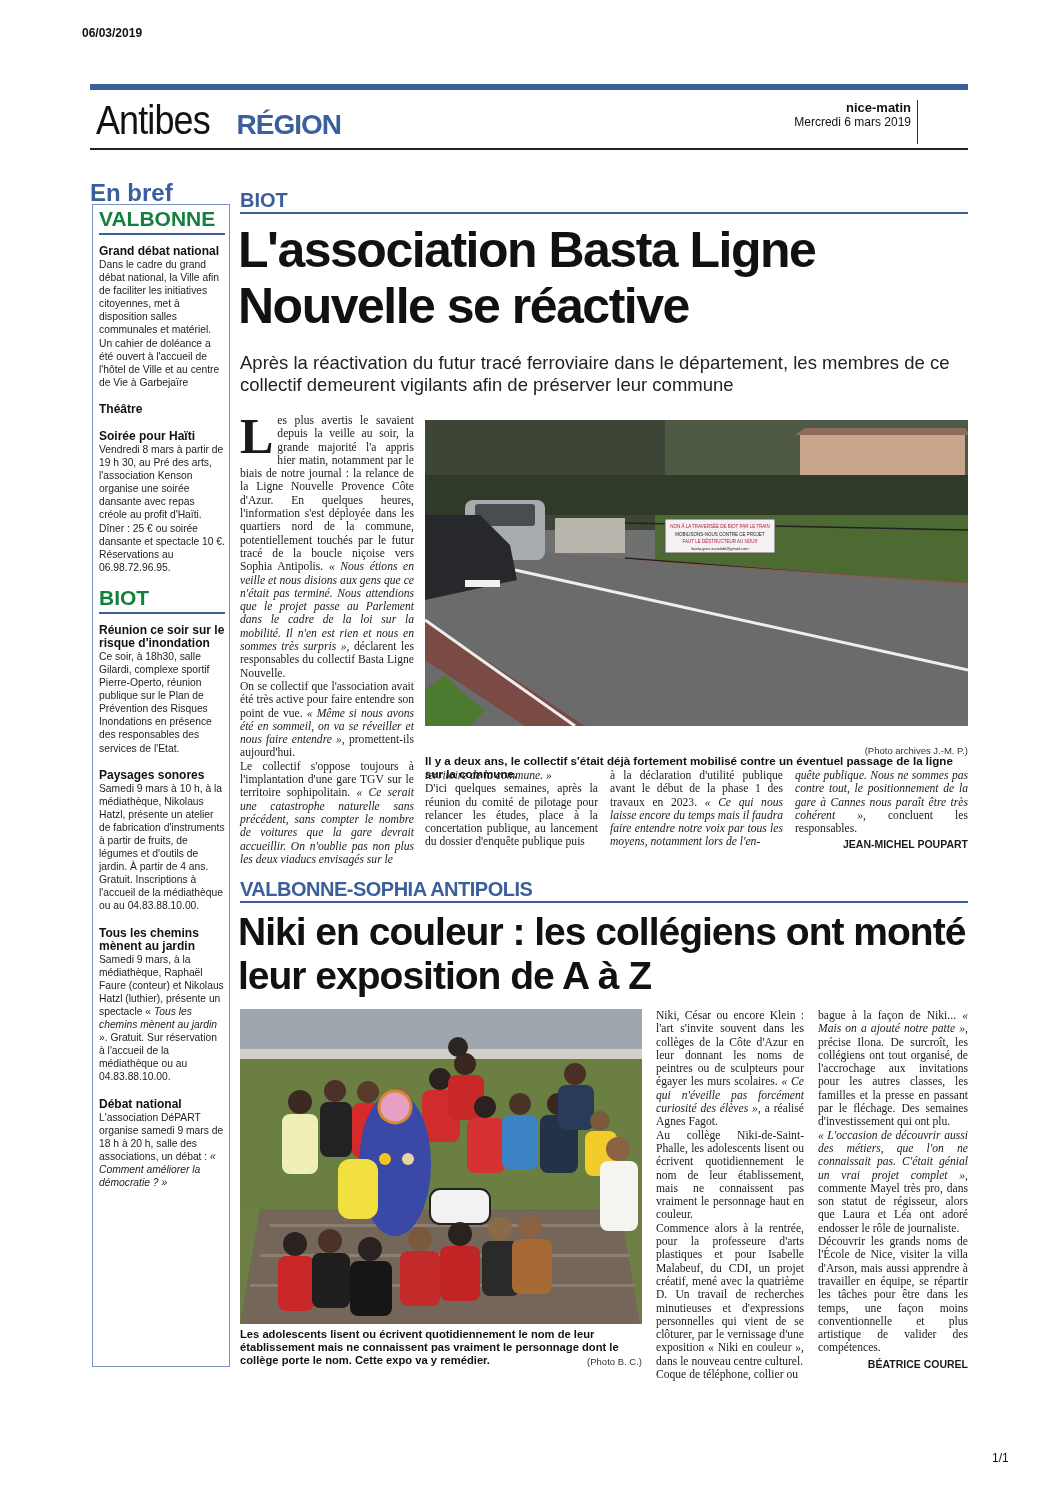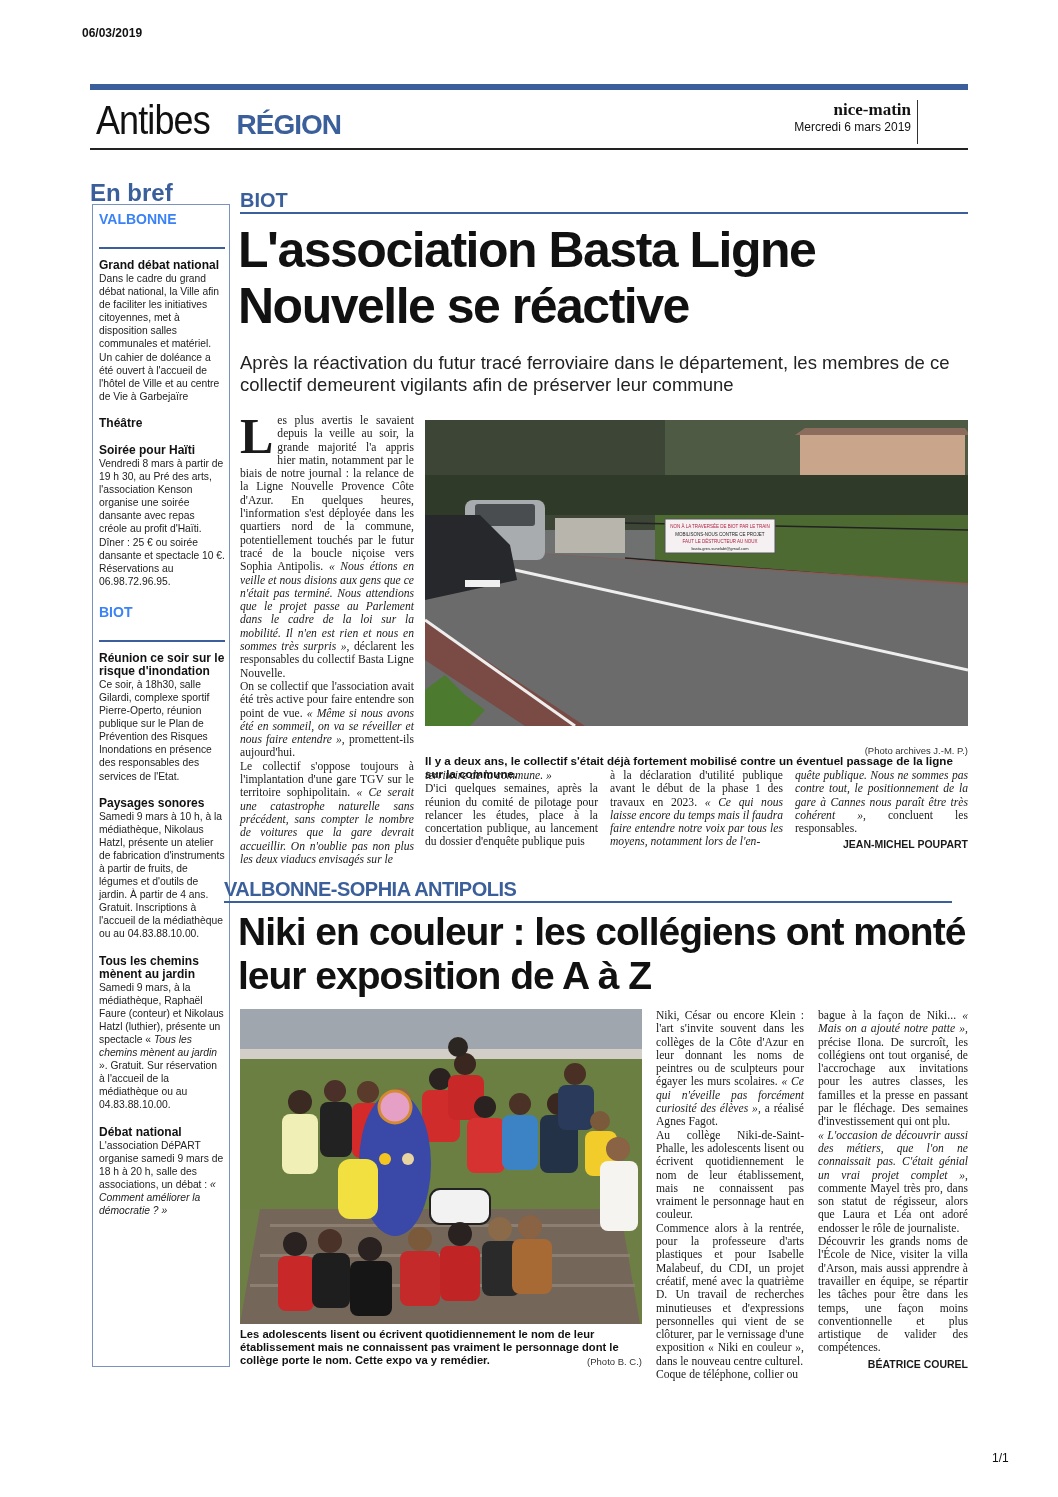--- a/index.html
+++ b/index.html
@@ -6,27 +6,27 @@
   body { width: 1058px; height: 1497px; position: relative; overflow: hidden; font-family: "Liberation Sans", sans-serif; color: #111; }
   .abs { position: absolute; }
   .print-date { left: 47px; top: 26px; font-size: 12px; font-weight: bold; margin-left: 35px; }
   .page-num { left: 992px; top: 1451px; font-size: 12px; }
   .top-bar { left: 90px; top: 84px; width: 878px; height: 6px; background: #3b5f9a; }
   .header-rule { left: 90px; top: 148px; width: 878px; height: 2px; background: #222; }
   .section-title { left: 96px; top: 96px; font-size: 40px; line-height: 48px; color: #111; letter-spacing: -1px; font-family: "Liberation Sans", sans-serif; }
   .section-title .city { font-size: 40px; transform: scaleX(0.9); display: inline-block; transform-origin: left; }
   .section-title .region { color: #3b5f9a; font-size: 28px; font-weight: bold; margin-left: 4px; font-family: "Liberation Sans", sans-serif; }
   .masthead { right: 140px; top: 100px; text-align: right; padding-right: 6px; border-right: 1px solid #333; height: 44px; }
-  .masthead .brand { font-size: 17px; font-weight: bold; font-family: Liberation Serif, serif; }
+  .masthead .brand { font-size: 13px; font-weight: bold; }
   .masthead .date { font-size: 12px; }
 
   
   .enbref { left: 90px; top: 181px; font-size: 24px; font-weight: bold; color: #3b5f9a; line-height: 24px; }
   .sidebar { left: 92px; top: 204px; width: 126px; height: 1161px; border: 1px solid #7a92bf; padding: 0 4px 0 6px; }
-  .sb-town { font-size: 14px; font-weight: bold; color: #3b82f6; border-bottom: 2px solid #3b5f9a; padding-bottom: 18px; margin: 4px 0 10px 0; line-height: 20px; }
+  .sb-town { font-size: 21px; font-weight: bold; color: #15803d; border-bottom: 2px solid #3b5f9a; padding-bottom: 4px; margin: 4px 0 10px 0; line-height: 20px; }
   .sb-item { margin-bottom: 14px; }
   .sb-item h4 { margin: 0; font-size: 12px; line-height: 13px; font-weight: bold; }
   .sb-item p { margin: 0; font-size: 10.3px; line-height: 13.1px; color: #222; }
   .sb-item p i { font-style: italic; }
 
   
   .kicker1 { left: 240px; top: 188px; width: 728px; border-bottom: 2px solid #3b5f9a; font-size: 20px; font-weight: bold; color: #3b5f9a; line-height: 24px; }
   .headline1 { left: 238px; top: 222px; width: 730px; font-size: 50px; font-weight: bold; line-height: 56px; letter-spacing: -1.5px; }
   .deck1 { left: 240px; top: 352px; width: 730px; font-size: 18.5px; line-height: 22px; color: #222; }
   .body-col { font-family: "Liberation Serif", serif; font-size: 11.6px; line-height: 13.3px; text-align: justify; color: #1a1a1a; }
@@ -34,21 +34,21 @@
   .dropcap { float: left; font-size: 50px; line-height: 40px; font-weight: bold; margin: 2px 4px 0 0; font-family: "Liberation Serif", serif; }
   .photo1 { left: 425px; top: 420px; width: 543px; height: 306px; overflow: hidden; background: #6f7070; }
   .caption1 { left: 425px; top: 730px; width: 543px; font-size: 11.6px; font-weight: bold; line-height: 13px; margin-top: 24px; }
   .credit1 { left: 425px; top: 745px; width: 543px; font-size: 9.5px; text-align: right; color: #333; }
   .col-b { left: 425px; top: 769px; width: 173px; }
   .col-c { left: 610px; top: 769px; width: 173px; }
   .col-d { left: 795px; top: 769px; width: 173px; }
   .byline { font-family: "Liberation Sans", sans-serif; font-weight: bold; font-size: 10.5px; text-align: right; margin-top: 3px; }
 
   
-  .kicker2 { left: 224px; top: 877px; width: 728px; border-bottom: 2px solid #3b5f9a; font-size: 20px; font-weight: bold; color: #3b5f9a; line-height: 24px; letter-spacing: -0.5px; }
+  .kicker2 { left: 240px; top: 877px; width: 728px; border-bottom: 2px solid #3b5f9a; font-size: 20px; font-weight: bold; color: #3b5f9a; line-height: 24px; letter-spacing: -0.5px; }
   .headline2 { left: 238px; top: 910px; width: 730px; font-size: 39px; font-weight: bold; line-height: 44px; letter-spacing: -1px; }
   .photo2 { left: 240px; top: 1009px; width: 402px; height: 315px; overflow: hidden; background: #6e7f45; }
   .caption2 { left: 240px; top: 1328px; width: 402px; font-size: 11.2px; font-weight: bold; line-height: 13px; }
   .caption2 .credit { float: right; font-weight: normal; font-size: 9.5px; color: #333; margin-top: 1px; }
   .col-e { left: 656px; top: 1009px; width: 148px; }
   .col-f { left: 818px; top: 1009px; width: 150px; }
   .body-col i { font-style: italic; }
 </style>
 </head>
 <body>

